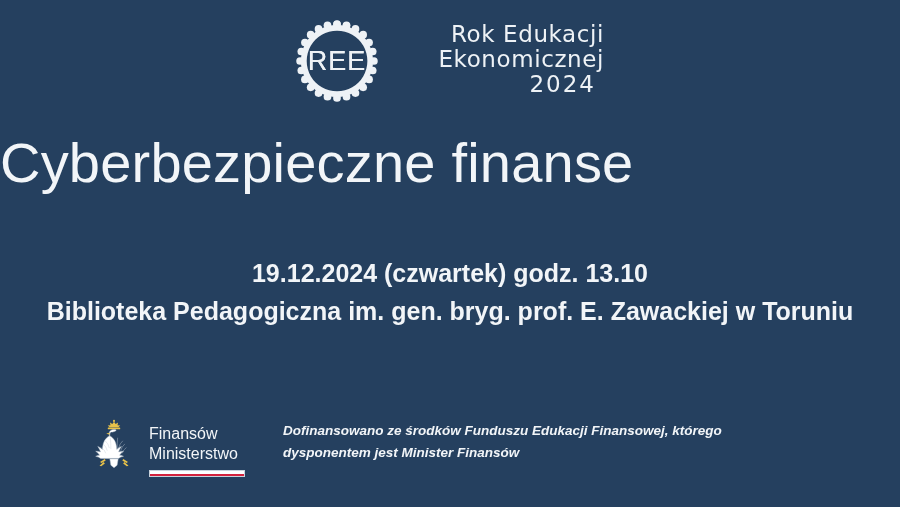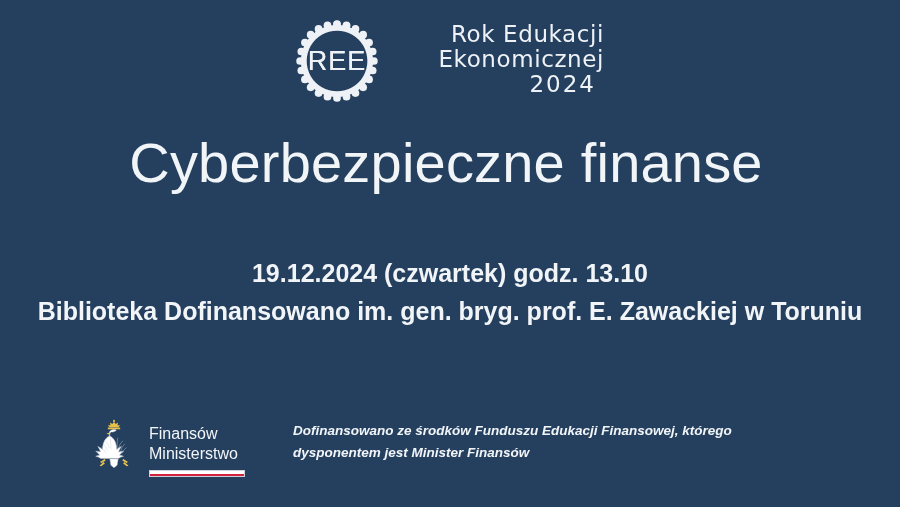--- a/index.html
+++ b/index.html
@@ -98,21 +98,20 @@
     padding-right: 8px;
     letter-spacing: 2px;
   }
 
   
   .title {
     position: absolute;
     left: 0;
     right: 8px;
     top: 130px;
-    text-align: center;
     color: #f2f5f8;
     font-family: "Liberation Sans", sans-serif;
     font-weight: 300;
     font-size: 56px;
     letter-spacing: 0.2px;
     white-space: nowrap;
   }
 
   
   .subtitle {
@@ -172,21 +171,21 @@
   .flag-bar {
     margin-top: 7px;
     width: 96px;
     height: 7px;
     border: 1px solid #c9d2db;
     box-sizing: border-box;
     background: linear-gradient(to bottom, #ffffff 0%, #ffffff 50%, #d4213d 50%, #d4213d 100%);
   }
 
   .funding-note {
-    margin-left: 22px;
+    margin-left: 12px;
     padding-top: 6px;
     color: #f2f5f8;
     font-family: "Liberation Sans", sans-serif;
     font-style: italic;
     font-weight: 700;
     font-size: 13.5px;
     line-height: 1.62;
     max-width: 520px;
   }
   .funding-note .fline { display: block; white-space: nowrap; }
@@ -247,21 +246,21 @@
         <span class="logo-line3">2024</span>
       </div>
 
     </div>
   </div>
 
   <div class="title">Cyberbezpieczne finanse</div>
 
   <div class="subtitle">
     <span class="line">19.12.2024 (czwartek) godz. 13.10</span>
-    <span class="line">Biblioteka Dofinansowano im. gen. bryg. prof. E. Zawackiej w Toruniu</span>
+    <span class="line">Biblioteka Pedagogiczna im. gen. bryg. prof. E. Zawackiej w Toruniu</span>
   </div>
 
   <div class="footer">
 
     <div class="mf-logo">
       <div class="eagle">
         <svg viewBox="0 0 100 108" aria-hidden="true">
 
           <g fill="#e8c24a">
             <path d="M50 7 l3.2 4.4 4.6-2.6 -1.0 5.0 5.2 0.6 -3.6 3.6 H41.6 l-3.6-3.6 5.2-0.6 -1.0-5.0 4.6 2.6 Z"></path>

